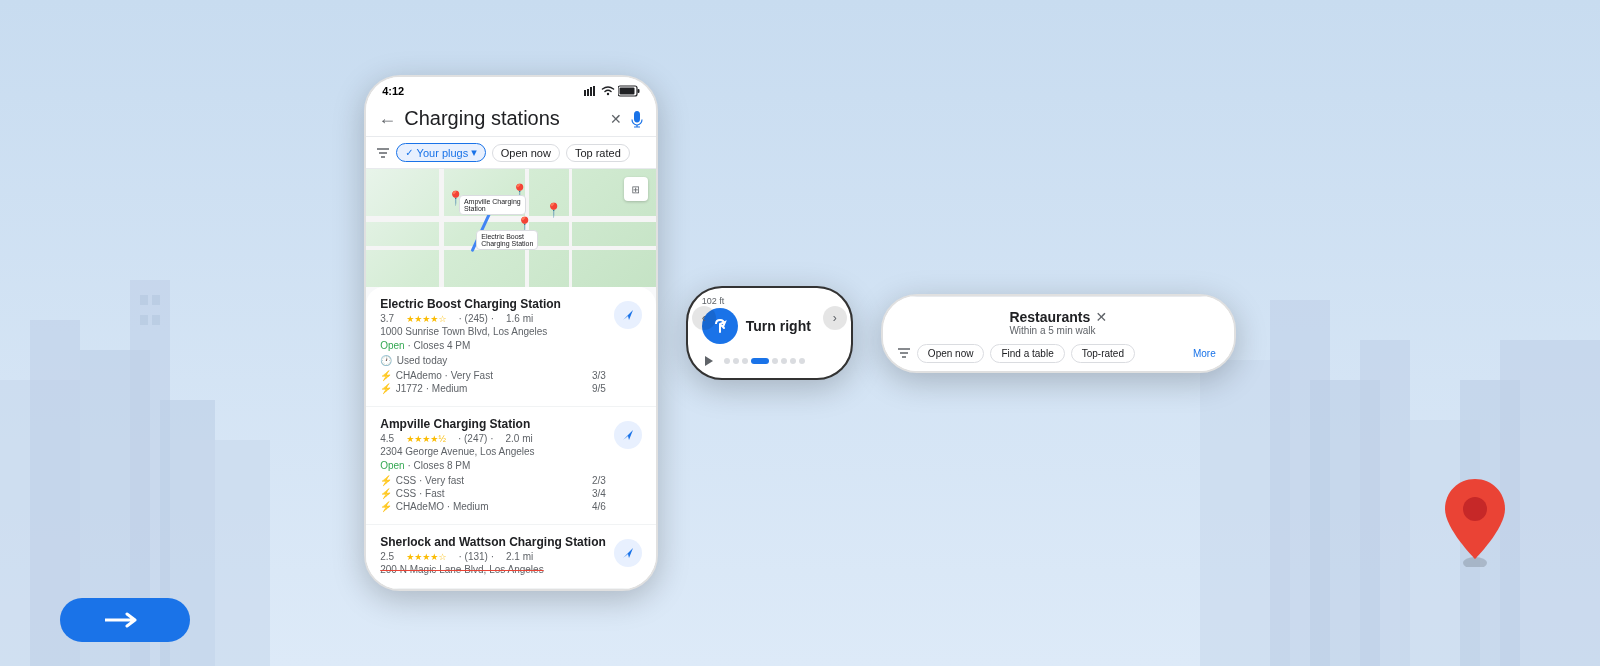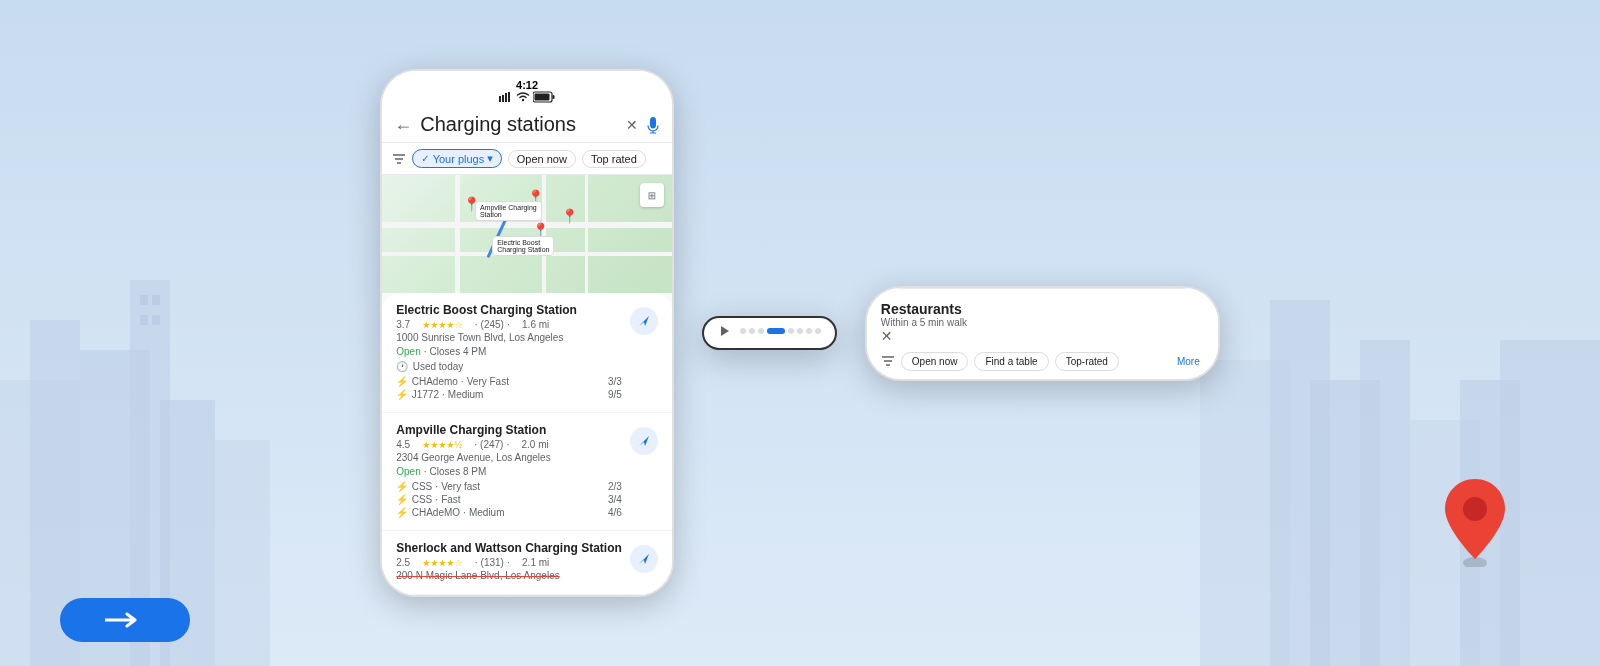--- a/index.html
+++ b/index.html
@@ -83,21 +83,20 @@
     }
 
     .status-bar {
       display: flex;
       justify-content: space-between;
       align-items: center;
       padding: 8px 16px 4px;
       background: white;
       font-size: 11px;
       font-weight: 600;
-      flex-direction: column;
     }
 
     .status-icons {
       display: flex;
       align-items: center;
       gap: 3px;
     }
 
     .search-bar {
       display: flex;
@@ -478,24 +477,23 @@
 
     
     .restaurants-panel {
       background: white;
       padding: 12px 14px 8px;
       border-top: 1px solid #e8eaed;
     }
 
     .rest-panel-header {
       display: flex;
-      justify-content: space-between;
+      justify-content: center;
       align-items: flex-start;
       margin-bottom: 8px;
-      flex-direction: column;
     }
 
     .rest-panel-title {
       font-size: 14px;
       font-weight: 600;
       color: #202124;
     }
 
     .rest-panel-subtitle {
       font-size: 10px;
@@ -789,20 +787,37 @@
             </svg>
         </div>
         <div class="direction-arrow2" style="top:58%;left:48%;">
           <svg width="22" height="22" viewBox="0 0 22 22">
               <path d="M11 18 Q7 14 7 10 M11 18 Q15 14 15 10 M7 10 Q7 5 11 4 Q15 5 15 10" fill="none" stroke="white" stroke-width="2"></path>
             </svg>
         </div>
 
       </div>
 
+      <div style="background:white;position:relative;">
+        <div style="padding:8px 40px 4px 14px;">
+          <div class="nav-distance">102 ft</div>
+          <div class="nav-instruction">
+            <div class="turn-icon">
+              <svg width="18" height="18" viewBox="0 0 18 18">
+                  <path d="M9 15 L9 7 M9 7 L13 11 M9 7 L14 5 L12 10" fill="none" stroke="white" stroke-width="2" stroke-linecap="round"></path>
+                  <path d="M5 7 Q5 3 9 3 Q13 3 13 7" fill="none" stroke="white" stroke-width="2"></path>
+                </svg>
+            </div>
+            <span class="turn-text">Turn right</span>
+          </div>
+        </div>
+
+        <div style="position:absolute;left:4px;top:50%;transform:translateY(-50%);width:24px;height:24px;background:rgba(0,0,0,0.1);border-radius:50%;display:flex;align-items:center;justify-content:center;color:#5f6368;font-size:12px;">‹</div>
+        <div style="position:absolute;right:4px;top:50%;transform:translateY(-50%);width:24px;height:24px;background:rgba(0,0,0,0.1);border-radius:50%;display:flex;align-items:center;justify-content:center;color:#5f6368;font-size:12px;">›</div>
+      </div>
 
       <div style="background:white;padding:6px 14px 10px;display:flex;align-items:center;gap:8px;">
         <svg width="14" height="14" viewBox="0 0 14 14">
             <polygon points="3,2 11,7 3,12" fill="#5f6368"></polygon>
           </svg>
 
         <div style="display:flex;gap:3px;flex:1;">
           <div style="width:6px;height:6px;border-radius:50%;background:#dadce0;"></div>
           <div style="width:6px;height:6px;border-radius:50%;background:#dadce0;"></div>
           <div style="width:6px;height:6px;border-radius:50%;background:#dadce0;"></div>

